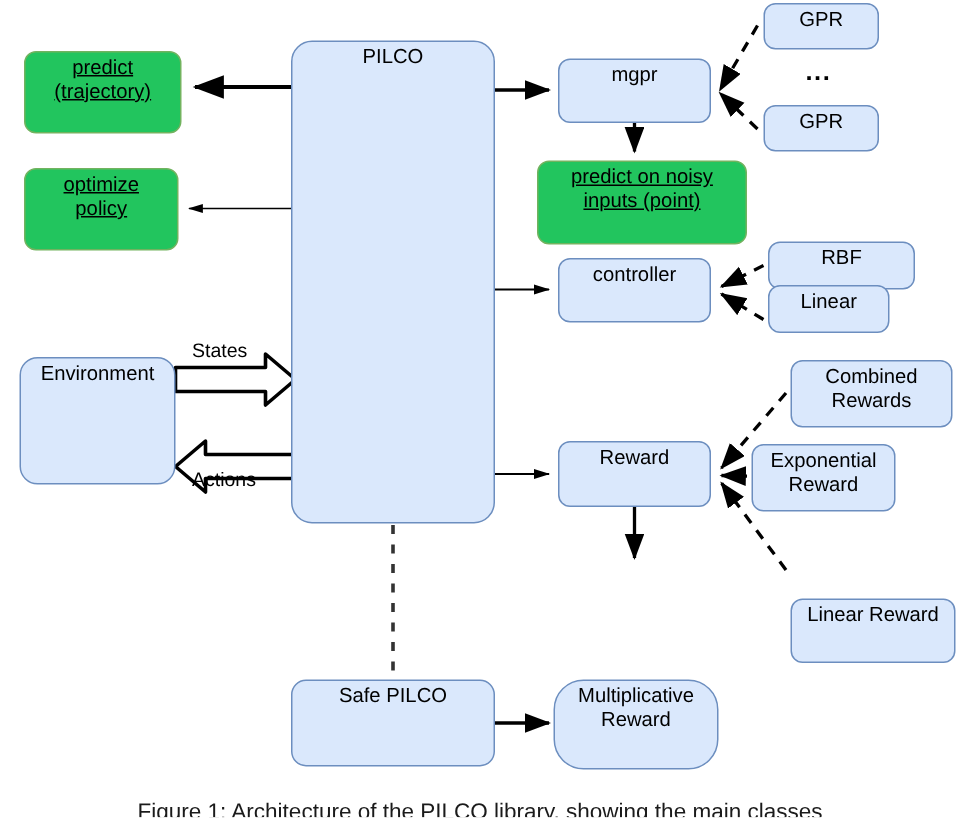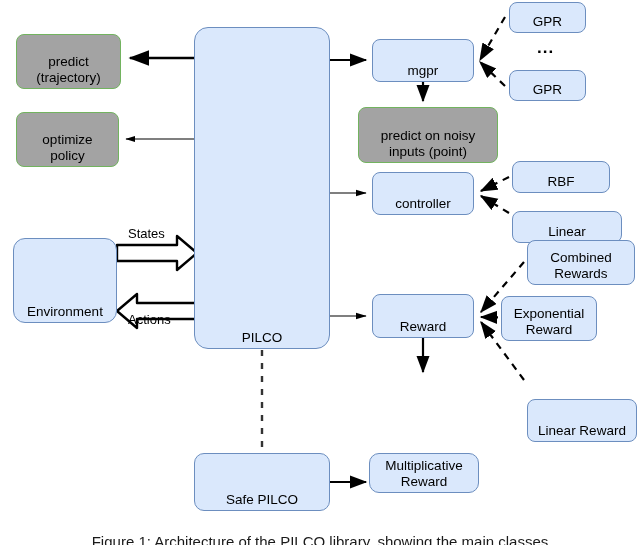--- a/index.html
+++ b/index.html
@@ -18,37 +18,38 @@
   svg.edges {
     position: absolute;
     left: 0; top: 0;
     width: 640px; height: 545px;
     pointer-events: none;
   }
   .node {
     position: absolute;
     box-sizing: border-box;
     display: flex;
-    align-items: flex-end;
+    align-items: flex-start;
     justify-content: center;
     text-align: center;
     border-radius: 8px;
     font-size: 13.5px;
     line-height: 1.18;
     color: #000000;
     padding: 2px 4px;
     white-space: pre-line;
   }
   .node.blue {
     background: #dae8fc;
     border: 1.6px solid #6c8ebf;
   }
   .node.green {
-    background: #a3a3a3;
+    background: #22c55e;
     border: 1.8px solid #72b35f;
+    text-decoration: underline;
   }
   .edge-label {
     position: absolute;
     font-size: 13px;
     color: #000000;
     white-space: nowrap;
   }
   .dots {
     position: absolute;
     font-size: 17px;
@@ -193,21 +194,21 @@
   </div>
 
   <div class="node blue" style="left:372px; top:172px; width:102px; height:43px;">
     <span>controller</span>
   </div>
 
   <div class="node blue" style="left:512px; top:161px; width:98px; height:32px;">
     <span>RBF</span>
   </div>
 
-  <div class="node blue" style="left:512px; top:211px; width:110px; height:32px;">
+  <div class="node blue" style="left:512px; top:190px; width:81px; height:32px;">
     <span>Linear</span>
   </div>
 
   <div class="node blue" style="left:372px; top:294px; width:102px; height:44px;">
     <span>Reward</span>
   </div>
 
   <div class="node blue" style="left:527px; top:240px; width:108px; height:45px;">
     <span>Combined
 Rewards</span>
@@ -220,21 +221,21 @@
 
   <div class="node blue" style="left:527px; top:381px; width:110px; height:43px;margin-top:18px;">
     <span>Linear Reward</span>
   </div>
 
 
   <div class="node blue" style="left:194px; top:453px; width:136px; height:58px; border-radius:10px;">
     <span>Safe PILCO</span>
   </div>
 
-  <div class="node blue" style="left:369px; top:453px; width:110px; height:40px; border-radius:10px;">
+  <div class="node blue" style="left:369px; top:453px; width:110px; height:60px; border-radius:20px;">
     <span>Multiplicative
 Reward</span>
   </div>
 
   <div class="edge-label" style="left:128px; top:226px;">States</div>
   <div class="edge-label" style="left:128px; top:312px;">Actions</div>
 
   <div class="caption-strip" style="top:534px; height:11px; line-height:15px;">Figure 1: Architecture of the PILCO library, showing the main classes</div>
 
 </div>

